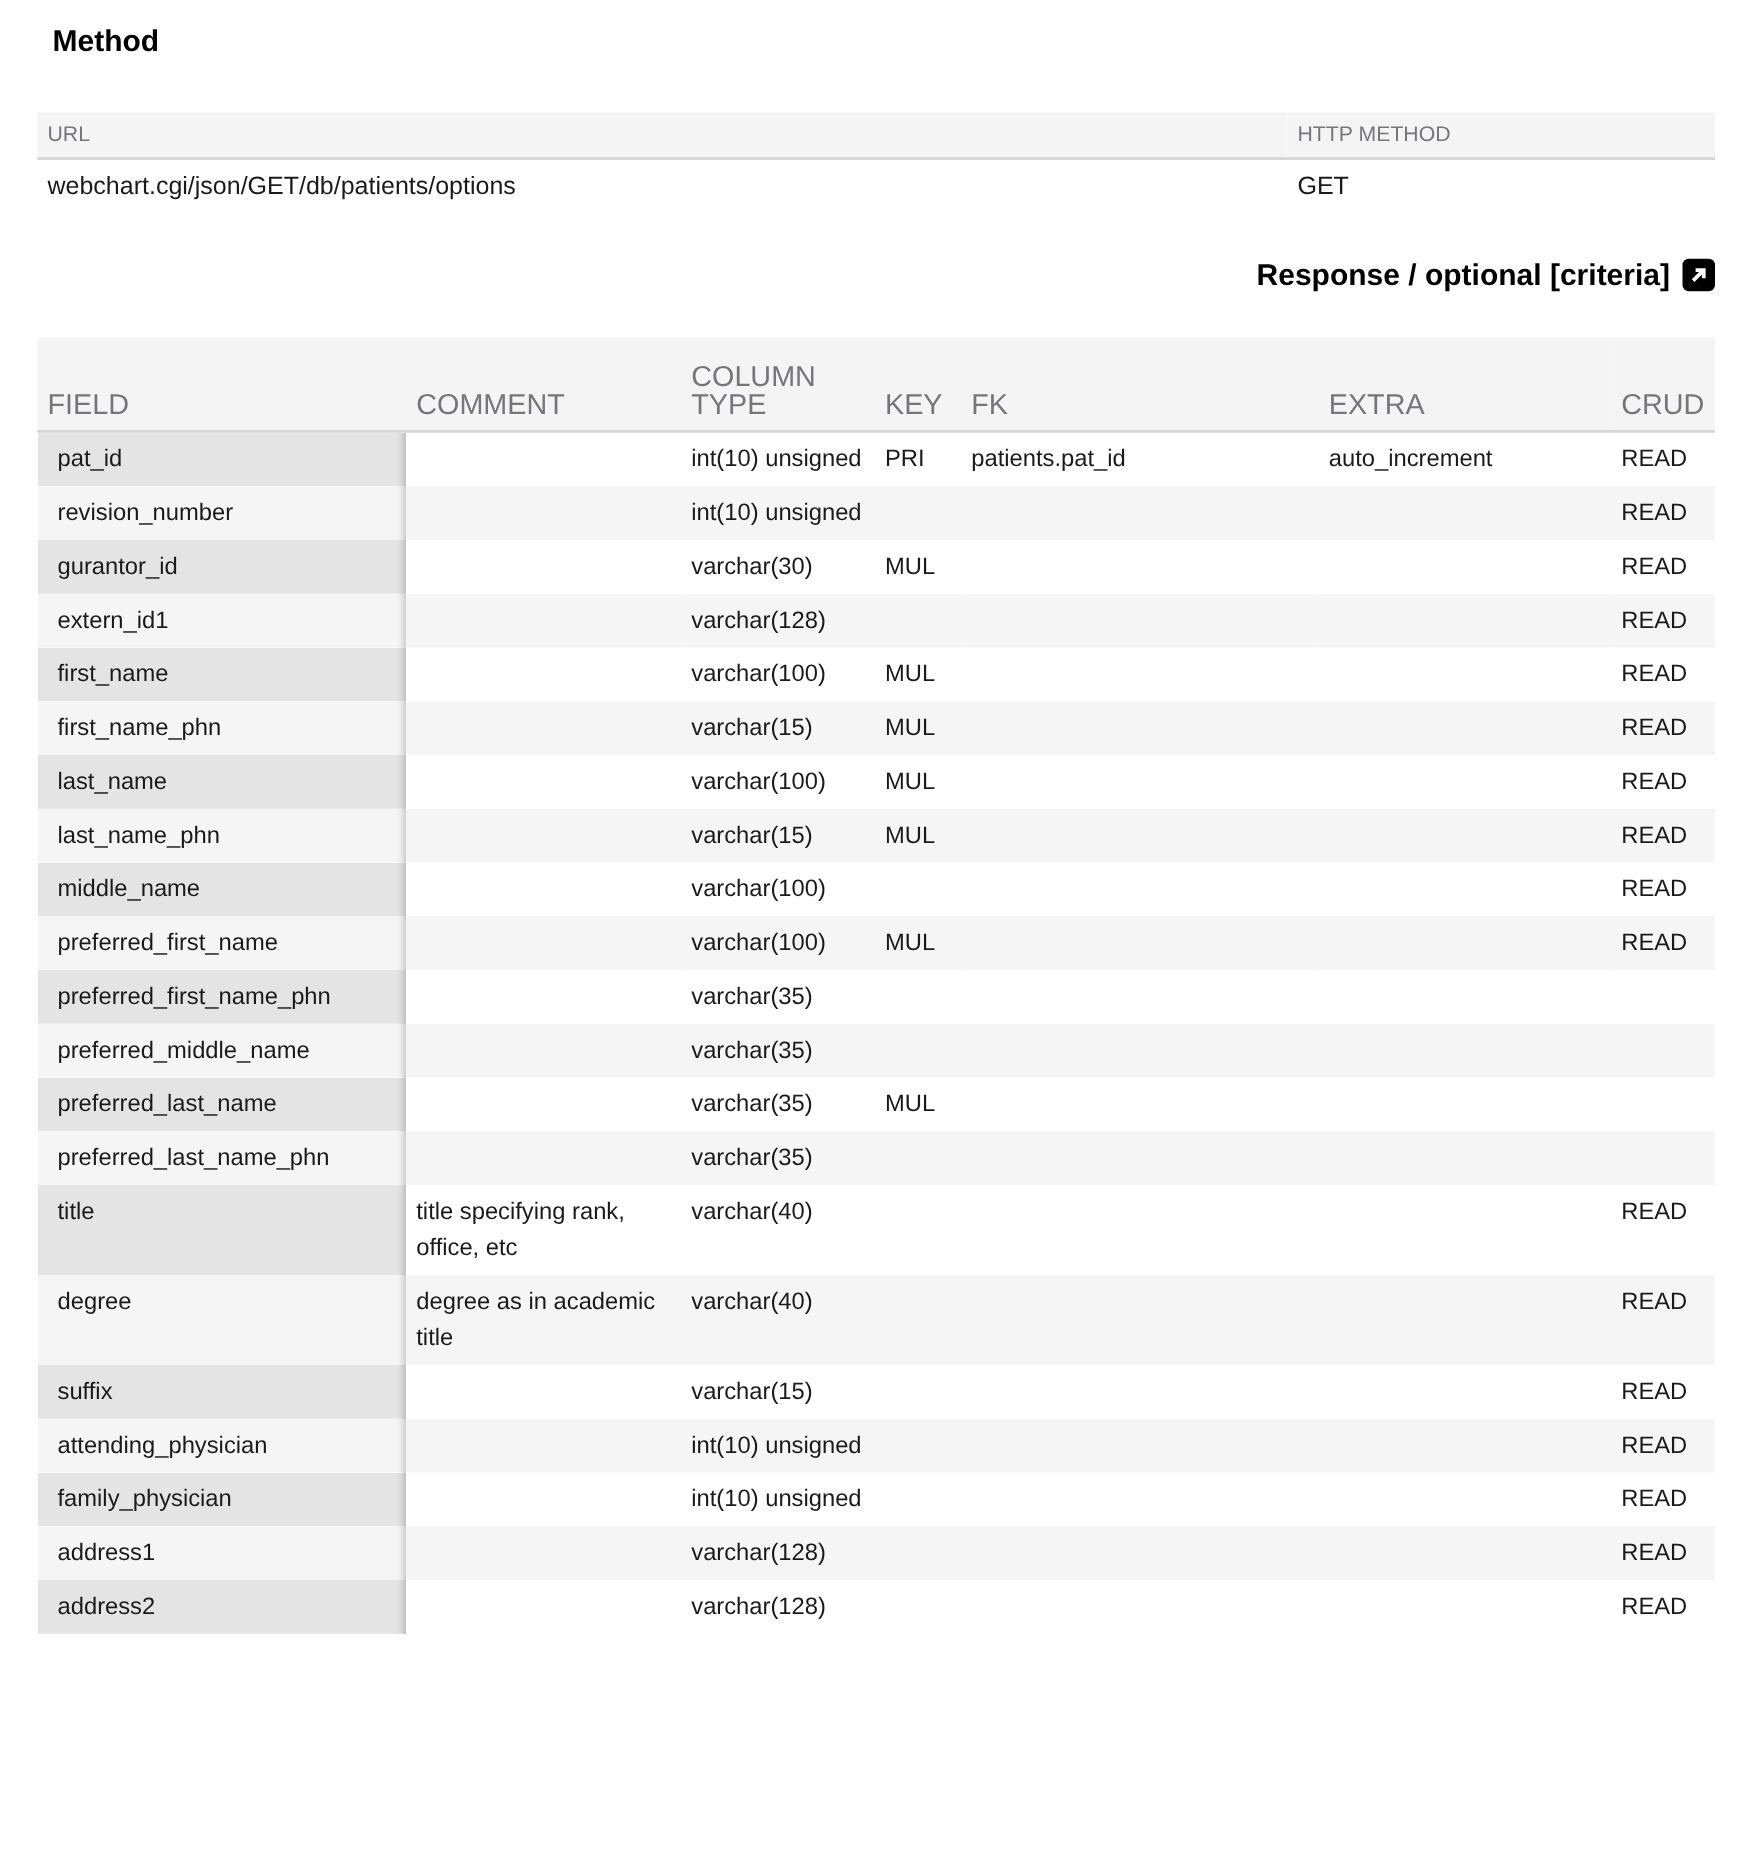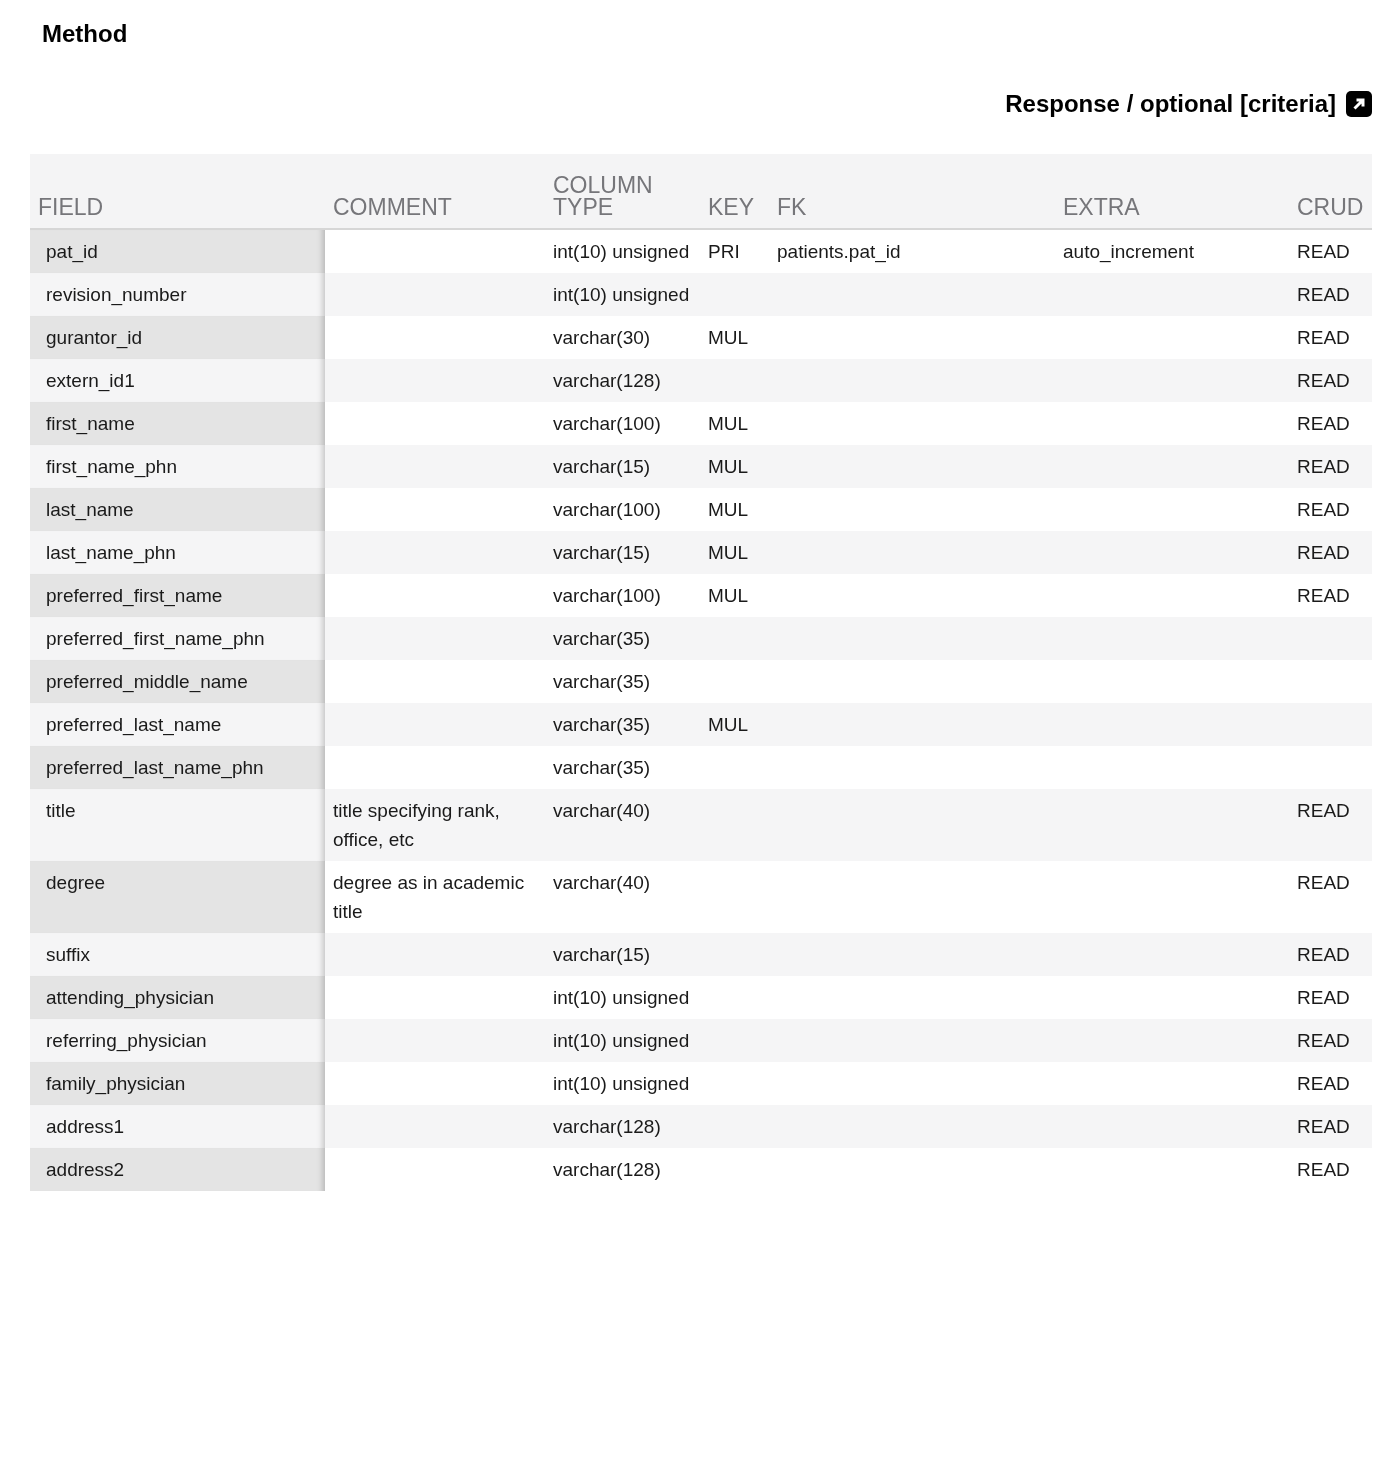--- a/index.html
+++ b/index.html
@@ -90,20 +90,38 @@
     cursor: pointer;
   }
 </style>
 </head>
 <body>
 
 <div class="page">
 
   <h2 class="heading-method">Method</h2>
 
+  <table class="url-table">
+    <colgroup>
+      <col style="width:1000px">
+      <col style="width:342px">
+    </colgroup>
+    <thead>
+      <tr>
+        <th>URL</th>
+        <th>HTTP METHOD</th>
+      </tr>
+    </thead>
+    <tbody>
+      <tr>
+        <td>webchart.cgi/json/GET/db/patients/options</td>
+        <td>GET</td>
+      </tr>
+    </tbody>
+  </table>
 
   <h2 class="heading-response">
     <span>Response / optional [criteria]</span><a class="ext-link">
         <svg width="16" height="16" viewBox="0 0 16 16" aria-hidden="true">
           <path d="M3.5 12.5 L11.5 4.5 M5.5 4 H12 V10.5" stroke="#ffffff" stroke-width="3" fill="none"></path>
         </svg>
       </a>
   </h2>
 
   <table class="fields-table">
@@ -194,20 +212,29 @@
         <tr>
           <td class="cell-field">last_name_phn</td>
           <td class="cell-comment"></td>
           <td class="cell-column_type">varchar(15)</td>
           <td class="cell-key">MUL</td>
           <td class="cell-fk"></td>
           <td class="cell-extra"></td>
           <td class="cell-crud">READ</td>
         </tr>
         <tr>
+          <td class="cell-field">middle_name</td>
+          <td class="cell-comment"></td>
+          <td class="cell-column_type">varchar(100)</td>
+          <td class="cell-key"></td>
+          <td class="cell-fk"></td>
+          <td class="cell-extra"></td>
+          <td class="cell-crud">READ</td>
+        </tr>
+        <tr>
           <td class="cell-field">preferred_first_name</td>
           <td class="cell-comment"></td>
           <td class="cell-column_type">varchar(100)</td>
           <td class="cell-key">MUL</td>
           <td class="cell-fk"></td>
           <td class="cell-extra"></td>
           <td class="cell-crud">READ</td>
         </tr>
         <tr>
           <td class="cell-field">preferred_first_name_phn</td>
@@ -275,29 +302,20 @@
         <tr>
           <td class="cell-field">attending_physician</td>
           <td class="cell-comment"></td>
           <td class="cell-column_type">int(10) unsigned</td>
           <td class="cell-key"></td>
           <td class="cell-fk"></td>
           <td class="cell-extra"></td>
           <td class="cell-crud">READ</td>
         </tr>
         <tr>
-          <td class="cell-field">referring_physician</td>
-          <td class="cell-comment"></td>
-          <td class="cell-column_type">int(10) unsigned</td>
-          <td class="cell-key"></td>
-          <td class="cell-fk"></td>
-          <td class="cell-extra"></td>
-          <td class="cell-crud">READ</td>
-        </tr>
-        <tr>
           <td class="cell-field">family_physician</td>
           <td class="cell-comment"></td>
           <td class="cell-column_type">int(10) unsigned</td>
           <td class="cell-key"></td>
           <td class="cell-fk"></td>
           <td class="cell-extra"></td>
           <td class="cell-crud">READ</td>
         </tr>
         <tr>
           <td class="cell-field">address1</td>

